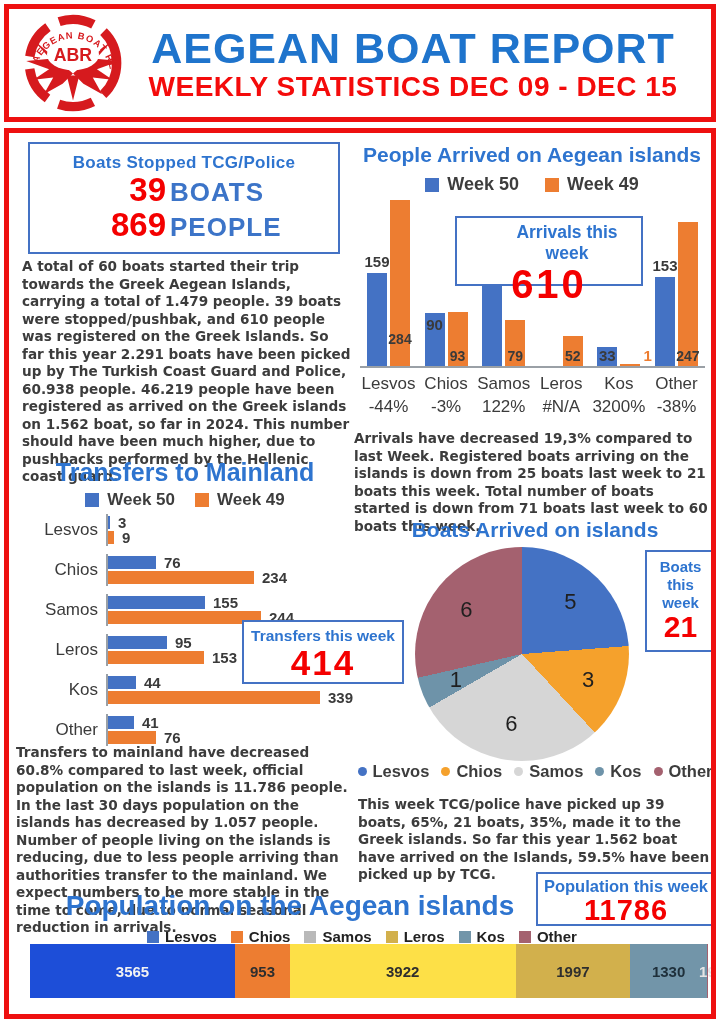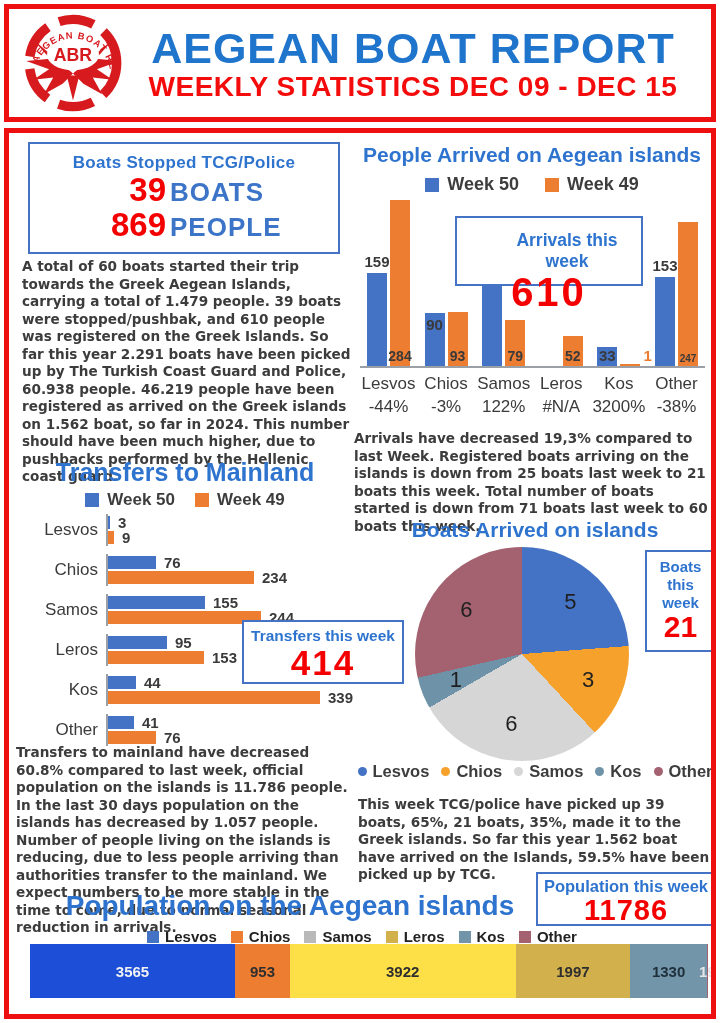--- a/index.html
+++ b/index.html
@@ -61,21 +61,21 @@
              font-size:15px;font-weight:600;white-space:nowrap;}
 
   
   .boats-stopped{left:28px;top:142px;width:312px;height:112px;}
   .bs-title{font-size:17px;font-weight:800;color:#2E74CF;margin-top:9px;letter-spacing:.3px;}
   .bs-row{display:flex;justify-content:center;gap:4px;align-items:baseline;}
   .bs-num{width:80px;text-align:right;color:#F40000;font-weight:800;font-size:33px;line-height:1.06;}
   .bs-lab{width:112px;text-align:left;color:#3C74C8;font-size:26px;font-weight:600;letter-spacing:1px;}
 
   .co-arrivals{left:455px;top:216px;width:188px;height:70px;}
-  .co-arrivals .cl{font-size:17.5px;margin-top:12px;padding-left:36px;}
+  .co-arrivals .cl{font-size:17.5px;margin-top:4px;padding-left:36px;}
   .co-arrivals .cv{font-size:40px;letter-spacing:3px;}
   .co-transfers{left:242px;top:620px;width:162px;height:64px;}
   .co-transfers .cl{font-size:15.5px;margin-top:5px;}
   .co-transfers .cv{font-size:35px;letter-spacing:2px;}
   .co-boats{left:645px;top:550px;width:71px;height:102px;}
   .co-boats .cl{font-size:15px;line-height:1.2;margin-top:6px;}
   .co-boats .cv{font-size:30px;}
   .co-population{left:536px;top:872px;width:180px;height:54px;}
   .co-population .cl{font-size:16.5px;margin-top:3px;}
   .co-population .cv{font-size:29px;letter-spacing:1px;}
@@ -131,21 +131,21 @@
       <div class="legend-item">
         <div class="sq" style="background: rgb(237, 125, 49);"></div>
         <div>Week 49</div>
       </div>
     </div>
   <div id="arrivals-plot">
       <div class="abar-group" style="width: 57px;">
         <div class="abar" style="left: 7px; width: 20px; height: 93px; background: rgb(68, 114, 196);"></div>
         <div class="abar-lbl" style="left: 17px; bottom: 96px; transform: translateX(-50%);">159</div>
         <div class="abar" style="left: 30px; width: 20px; height: 166px; background: rgb(237, 125, 49);"></div>
-        <div class="abar-lbl" style="left: 40px; bottom: 2px; transform: translateX(-50%); font-size: 14px;">284</div>
+        <div class="abar-lbl" style="left: 40px; bottom: 19px; transform: translateX(-50%); font-size: 14px;">284</div>
       </div>
       <div class="abar-group" style="width: 57px;">
         <div class="abar" style="left: 7px; width: 20px; height: 53px; background: rgb(68, 114, 196);"></div>
         <div class="abar-lbl" style="left: 17px; bottom: 33px; transform: translateX(-50%);">90</div>
         <div class="abar" style="left: 30px; width: 20px; height: 54px; background: rgb(237, 125, 49);"></div>
         <div class="abar-lbl" style="left: 40px; bottom: 2px; transform: translateX(-50%); font-size: 14px;">93</div>
       </div>
       <div class="abar-group" style="width: 57px;">
         <div class="abar" style="left: 7px; width: 20px; height: 102px; background: rgb(68, 114, 196);"></div>
         <div class="abar" style="left: 30px; width: 20px; height: 46px; background: rgb(237, 125, 49);"></div>
@@ -158,21 +158,21 @@
       <div class="abar-group" style="width: 57px;">
         <div class="abar" style="left: 7px; width: 20px; height: 19px; background: rgb(68, 114, 196);"></div>
         <div class="abar-lbl" style="left: 17px; bottom: 2px; transform: translateX(-50%);">33</div>
         <div class="abar" style="left: 30px; width: 20px; height: 2px; background: rgb(237, 125, 49);"></div>
         <div class="abar-lbl" style="left: 53px; bottom: 2px; color: rgb(237, 125, 49); font-weight: 800;">1</div>
       </div>
       <div class="abar-group" style="width: 57px;">
         <div class="abar" style="left: 7px; width: 20px; height: 89px; background: rgb(68, 114, 196);"></div>
         <div class="abar-lbl" style="left: 17px; bottom: 92px; transform: translateX(-50%);">153</div>
         <div class="abar" style="left: 30px; width: 20px; height: 144px; background: rgb(237, 125, 49);"></div>
-        <div class="abar-lbl" style="left: 40px; bottom: 2px; transform: translateX(-50%); font-size: 10px;">247</div>
+        <div class="abar-lbl" style="left: 40px; bottom: 2px; transform: translateX(-50%); font-size: 14px;">247</div>
       </div>
     </div>
   <div id="arrivals-cats">
       <div class="cat-cell">
         <div class="cname">Lesvos</div>
         <div class="cpct">-44%</div>
       </div>
       <div class="cat-cell">
         <div class="cname">Chios</div>
         <div class="cpct">-3%</div>

